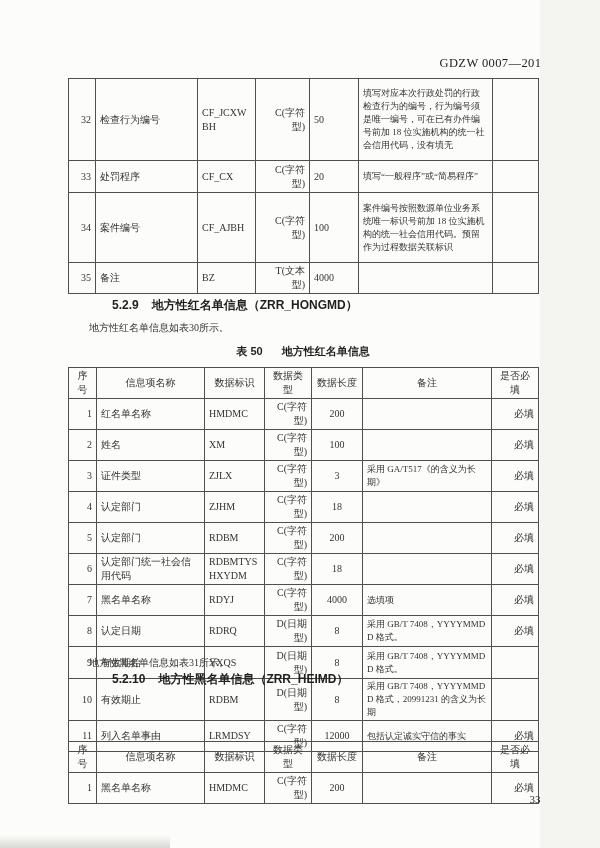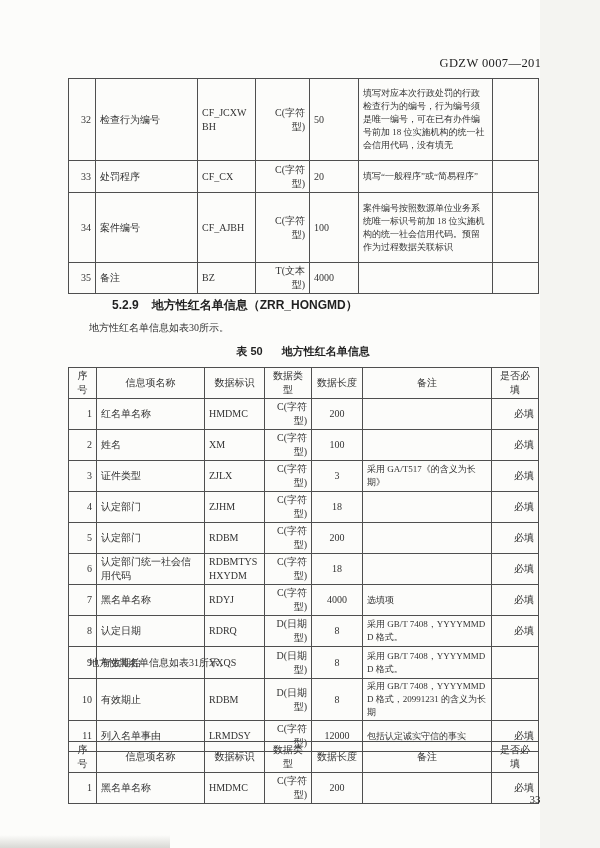--- a/index.html
+++ b/index.html
@@ -237,20 +237,23 @@
         <td class="nam">列入名单事由</td>
         <td class="idn">LRMDSY</td>
         <td class="typ">C(字符型)</td>
         <td class="len">12000</td>
         <td class="rem">包括认定诚实守信的事实</td>
         <td class="req">必填</td>
       </tr>
     </tbody>
   </table>
 
+  <div class="sec-heading" style="top:671px">
+    <span class="h-num">5.2.10</span><span class="h-title">地方性黑名单信息（ZRR_HEIMD）</span>
+  </div>
   <div class="para" style="top:656px">地方性黑名单信息如表31所示。</div>
 
   <table class="t31">
     <colgroup>
       <col style="width:28px">
         <col style="width:108px">
         <col style="width:60px">
       <col style="width:47px">
         <col style="width:51px">
         <col style="width:129px">

